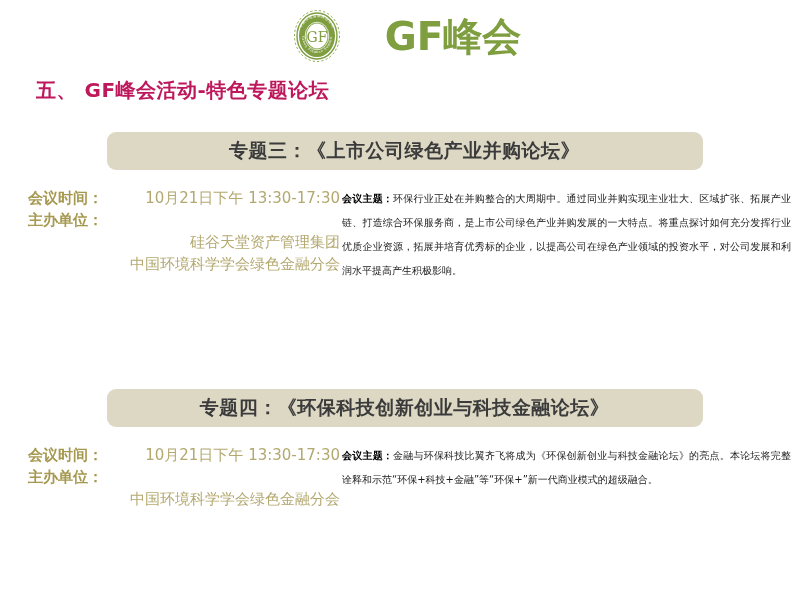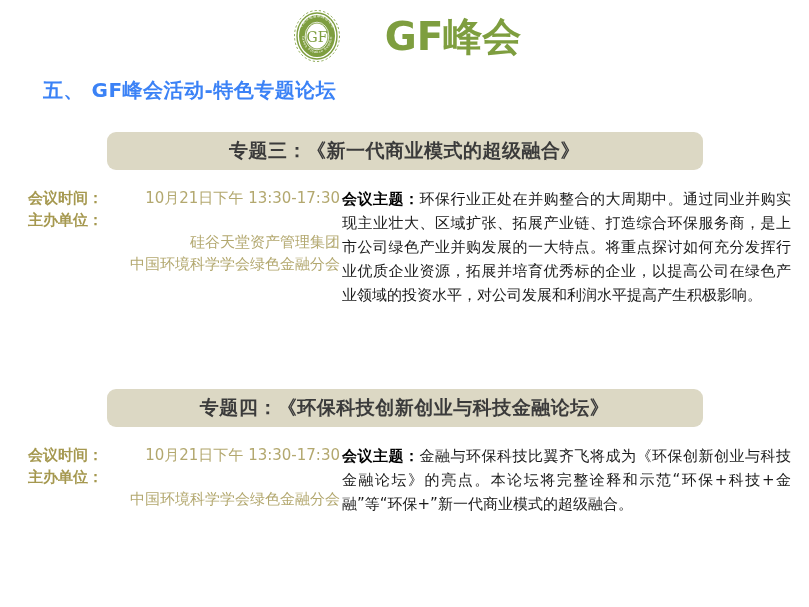--- a/index.html
+++ b/index.html
@@ -43,25 +43,25 @@
     color: #7e9e3f;
     letter-spacing: 0px;
     line-height: 1;
     white-space: nowrap;
     margin-left: 25px;
   }
 
   
   .section-heading {
     position: absolute;
-    left: 43px;
+    left: 36px;
     top: 77px;
     font-size: 20px;
     font-weight: bold;
-    color: #3b82f6;
+    color: #be185d;
     letter-spacing: 0.5px;
     white-space: nowrap;
   }
 
   
   .forum-block {
     position: absolute;
     left: 0;
     width: 809px;
   }
@@ -120,21 +120,21 @@
   .info-value {
     font-size: 15px;
     color: #b3a86f;
     flex: 0 0 auto;
   }
   .info-row.indented .info-label {
     visibility: hidden;
   }
 
   .theme-paragraph {
-    font-size: 15px;
+    font-size: 10px;
     color: #1a1a1a;
     line-height: 24px;
     text-align: justify;
     text-justify: inter-ideograph;
   }
   .theme-label {
     font-weight: bold;
     color: #000000;
   }
 </style>
@@ -172,21 +172,21 @@
 
     <div class="logo-brand">GF峰会</div>
   </div>
 </div>
 
 <div class="section-heading">五、  GF峰会活动-特色专题论坛</div>
 
 <div class="forum-block one">
 
   <div class="forum-banner">
-    <div class="forum-banner-title">专题三：《新一代商业模式的超级融合》</div>
+    <div class="forum-banner-title">专题三：《上市公司绿色产业并购论坛》</div>
   </div>
 
   <div class="forum-body">
 
     <div class="forum-left">
 
       <div class="info-row">
         <span class="info-label">会议时间：</span>
         <span class="info-value">10月21日下午 13:30-17:30</span>
       </div>

